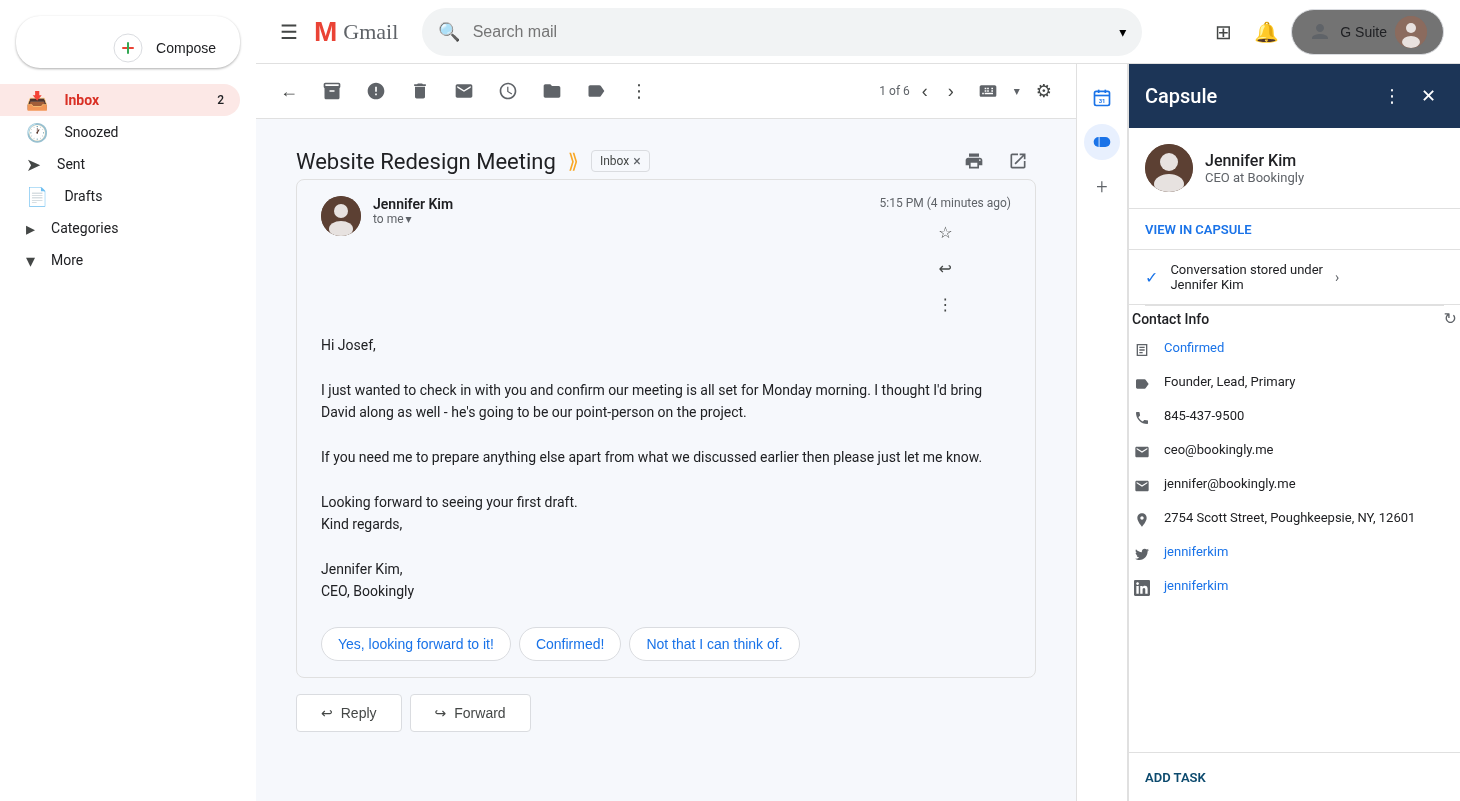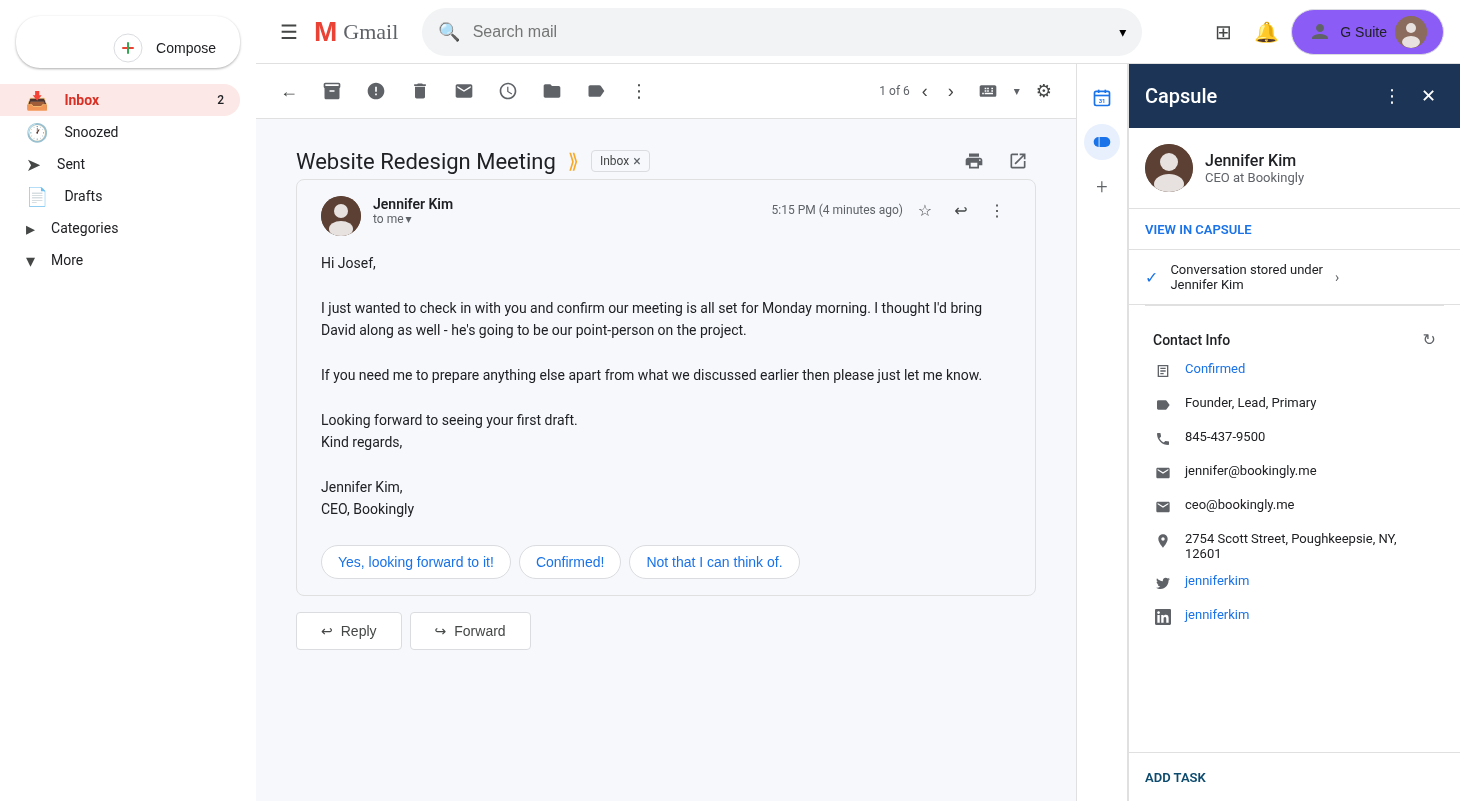--- a/index.html
+++ b/index.html
@@ -20,21 +20,21 @@
     .top-header { height: 64px; background: #fff; display: flex; align-items: center; padding: 0 16px; gap: 8px; border-bottom: 1px solid #e0e0e0; }
     .hamburger { background: none; border: none; cursor: pointer; padding: 8px; border-radius: 50%; color: #444746; font-size: 20px; }
     .gmail-logo { display: flex; align-items: center; gap: 4px; margin-right: 16px; }
     .gmail-m { color: #EA4335; font-size: 28px; font-weight: bold; font-family: 'Product Sans', Arial, sans-serif; }
     .gmail-text { font-family: Liberation Serif, serif; font-size: 22px; color: #5f6368; margin-left: 2px; }
     .search-bar { flex: 1; max-width: 720px; background: #f1f3f4; border-radius: 24px; display: flex; align-items: center; padding: 0 16px; height: 48px; gap: 12px; }
     .search-bar input { background: none; border: none; outline: none; font-size: 16px; color: #202124; flex: 1; }
     .search-icon { color: #5f6368; font-size: 18px; }
     .header-actions { display: flex; align-items: center; gap: 4px; margin-left: auto; }
     .icon-btn { background: none; border: none; cursor: pointer; padding: 8px; border-radius: 50%; color: #444746; font-size: 20px; width: 40px; height: 40px; display: flex; align-items: center; justify-content: center; }
-    .gsuite-btn { display: flex; align-items: center; gap: 8px; border: 1px solid #dadce0; border-radius: 24px; padding: 6px 16px; cursor: pointer; background: #8b5cf6; }
+    .gsuite-btn { display: flex; align-items: center; gap: 8px; border: 1px solid #dadce0; border-radius: 24px; padding: 6px 16px; cursor: pointer; background: #737373; }
     .gsuite-text { font-size: 14px; color: #202124; font-family: 'Product Sans', Arial, sans-serif; }
     .avatar { width: 32px; height: 32px; border-radius: 50%; background: #8B6B5E; display: flex; align-items: center; justify-content: center; color: #fff; font-size: 12px; font-weight: 600; overflow: hidden; }
 
     
     .email-area { flex: 1; display: flex; flex-direction: column; overflow: hidden; }
 
     
     .email-toolbar { display: flex; align-items: center; padding: 8px 16px; gap: 8px; border-bottom: 1px solid #e0e0e0; background: #fff; }
     .toolbar-btn { background: none; border: none; cursor: pointer; padding: 8px; border-radius: 4px; color: #444746; font-size: 18px; display: flex; align-items: center; justify-content: center; }
     .pagination { margin-left: auto; display: flex; align-items: center; gap: 4px; font-size: 12px; color: #5f6368; }
@@ -48,21 +48,21 @@
     .tag-close { cursor: pointer; color: #5f6368; font-size: 14px; }
     .email-actions-right { margin-left: auto; display: flex; gap: 8px; }
 
     
     .email-message { border: 1px solid #e0e0e0; border-radius: 8px; padding: 16px 24px; margin-bottom: 16px; }
     .message-header { display: flex; align-items: flex-start; margin-bottom: 16px; }
     .sender-avatar { width: 40px; height: 40px; border-radius: 50%; background: #5C4033; display: flex; align-items: center; justify-content: center; color: #fff; font-size: 14px; font-weight: 600; margin-right: 12px; flex-shrink: 0; overflow: hidden; }
     .sender-info { flex: 1; }
     .sender-name { font-size: 14px; font-weight: 600; color: #202124; }
     .sender-to { font-size: 12px; color: #5f6368; display: flex; align-items: center; gap: 2px; }
-    .message-time { font-size: 12px; color: #5f6368; margin-left: auto; display: flex; align-items: center; gap: 8px; }
+    .message-time { font-size: 12px; color: #5f6368; margin-left: auto; display: flex; align-items: center; gap: 8px; flex-direction: column; }
     .message-body { font-size: 14px; color: #202124; line-height: 1.6; white-space: pre-wrap; }
     .smart-replies { display: flex; gap: 8px; margin-top: 24px; flex-wrap: wrap; }
     .smart-reply-btn { border: 1px solid #dadce0; background: #fff; border-radius: 18px; padding: 8px 16px; font-size: 14px; color: #1a73e8; cursor: pointer; }
 
     
     .reply-section { display: flex; gap: 8px; margin-top: 16px; }
     .reply-btn { display: flex; align-items: center; gap: 8px; border: 1px solid #dadce0; background: #fff; border-radius: 4px; padding: 10px 24px; font-size: 14px; color: #444746; cursor: pointer; }
 
     
     .capsule-panel { width: 332px; background: #fff; border-left: 1px solid #e0e0e0; display: flex; flex-direction: column; flex-shrink: 0; }
@@ -75,21 +75,21 @@
     .capsule-avatar { width: 48px; height: 48px; border-radius: 50%; background: #5C4033; display: flex; align-items: center; justify-content: center; color: #fff; font-size: 16px; font-weight: 600; overflow: hidden; flex-shrink: 0; }
     .capsule-contact-info .contact-name { font-size: 16px; font-weight: 500; color: #202124; }
     .capsule-contact-info .contact-title { font-size: 13px; color: #5f6368; }
 
     .view-in-capsule { padding: 12px 16px; border-bottom: 1px solid #e0e0e0; }
     .view-in-capsule-link { color: #1a73e8; font-size: 13px; font-weight: 600; text-decoration: none; cursor: pointer; }
 
     .conversation-stored { display: flex; align-items: center; padding: 12px 16px; border-bottom: 1px solid #e0e0e0; gap: 12px; cursor: pointer; }
     .conv-arrow { color: #5f6368; }
 
-    .contact-info-section { padding: 24px; }
+    .contact-info-section { padding: 3px; }
     .contact-info-header { display: flex; align-items: center; margin-bottom: 12px; }
     .contact-info-title { font-size: 14px; font-weight: 500; color: #202124; flex: 1; }
     .contact-info-refresh { background: none; border: none; cursor: pointer; color: #5f6368; font-size: 16px; }
     .contact-info-row { display: flex; align-items: flex-start; gap: 12px; margin-bottom: 12px; }
     .contact-info-icon { color: #5f6368; font-size: 16px; margin-top: 2px; flex-shrink: 0; width: 20px; text-align: center; }
     .contact-info-value { font-size: 13px; color: #202124; }
     .contact-info-value.link { color: #1a73e8; cursor: pointer; }
 
     .add-task { padding: 16px; border-top: 1px solid #e0e0e0; }
     .add-task-link { color: #0c4a6e; font-size: 13px; font-weight: 600; cursor: pointer; }
@@ -405,30 +405,30 @@
           </span>
           <span class="contact-info-value">845-437-9500</span>
         </div>
 
         <div class="contact-info-row">
           <span class="contact-info-icon">
             <svg width="16" height="16" viewBox="0 0 24 24" fill="#5f6368">
                 <path d="M20 4H4c-1.1 0-2 .9-2 2v12c0 1.1.9 2 2 2h16c1.1 0 2-.9 2-2V6c0-1.1-.9-2-2-2zm0 4l-8 5-8-5V6l8 5 8-5v2z"></path>
               </svg>
           </span>
+          <span class="contact-info-value">ceo@bookingly.me</span>
+        </div>
+
+        <div class="contact-info-row">
+          <span class="contact-info-icon">
+            <svg width="16" height="16" viewBox="0 0 24 24" fill="#5f6368">
+                <path d="M20 4H4c-1.1 0-2 .9-2 2v12c0 1.1.9 2 2 2h16c1.1 0 2-.9 2-2V6c0-1.1-.9-2-2-2zm0 4l-8 5-8-5V6l8 5 8-5v2z"></path>
+              </svg>
+          </span>
           <span class="contact-info-value">jennifer@bookingly.me</span>
-        </div>
-
-        <div class="contact-info-row">
-          <span class="contact-info-icon">
-            <svg width="16" height="16" viewBox="0 0 24 24" fill="#5f6368">
-                <path d="M20 4H4c-1.1 0-2 .9-2 2v12c0 1.1.9 2 2 2h16c1.1 0 2-.9 2-2V6c0-1.1-.9-2-2-2zm0 4l-8 5-8-5V6l8 5 8-5v2z"></path>
-              </svg>
-          </span>
-          <span class="contact-info-value">ceo@bookingly.me</span>
         </div>
 
         <div class="contact-info-row">
           <span class="contact-info-icon">
             <svg width="16" height="16" viewBox="0 0 24 24" fill="#5f6368">
                 <path d="M12 2C8.13 2 5 5.13 5 9c0 5.25 7 13 7 13s7-7.75 7-13c0-3.87-3.13-7-7-7zm0 9.5c-1.38 0-2.5-1.12-2.5-2.5s1.12-2.5 2.5-2.5 2.5 1.12 2.5 2.5-1.12 2.5-2.5 2.5z"></path>
               </svg>
           </span>
           <span class="contact-info-value">2754 Scott Street, Poughkeepsie, NY, 12601</span>
         </div>

